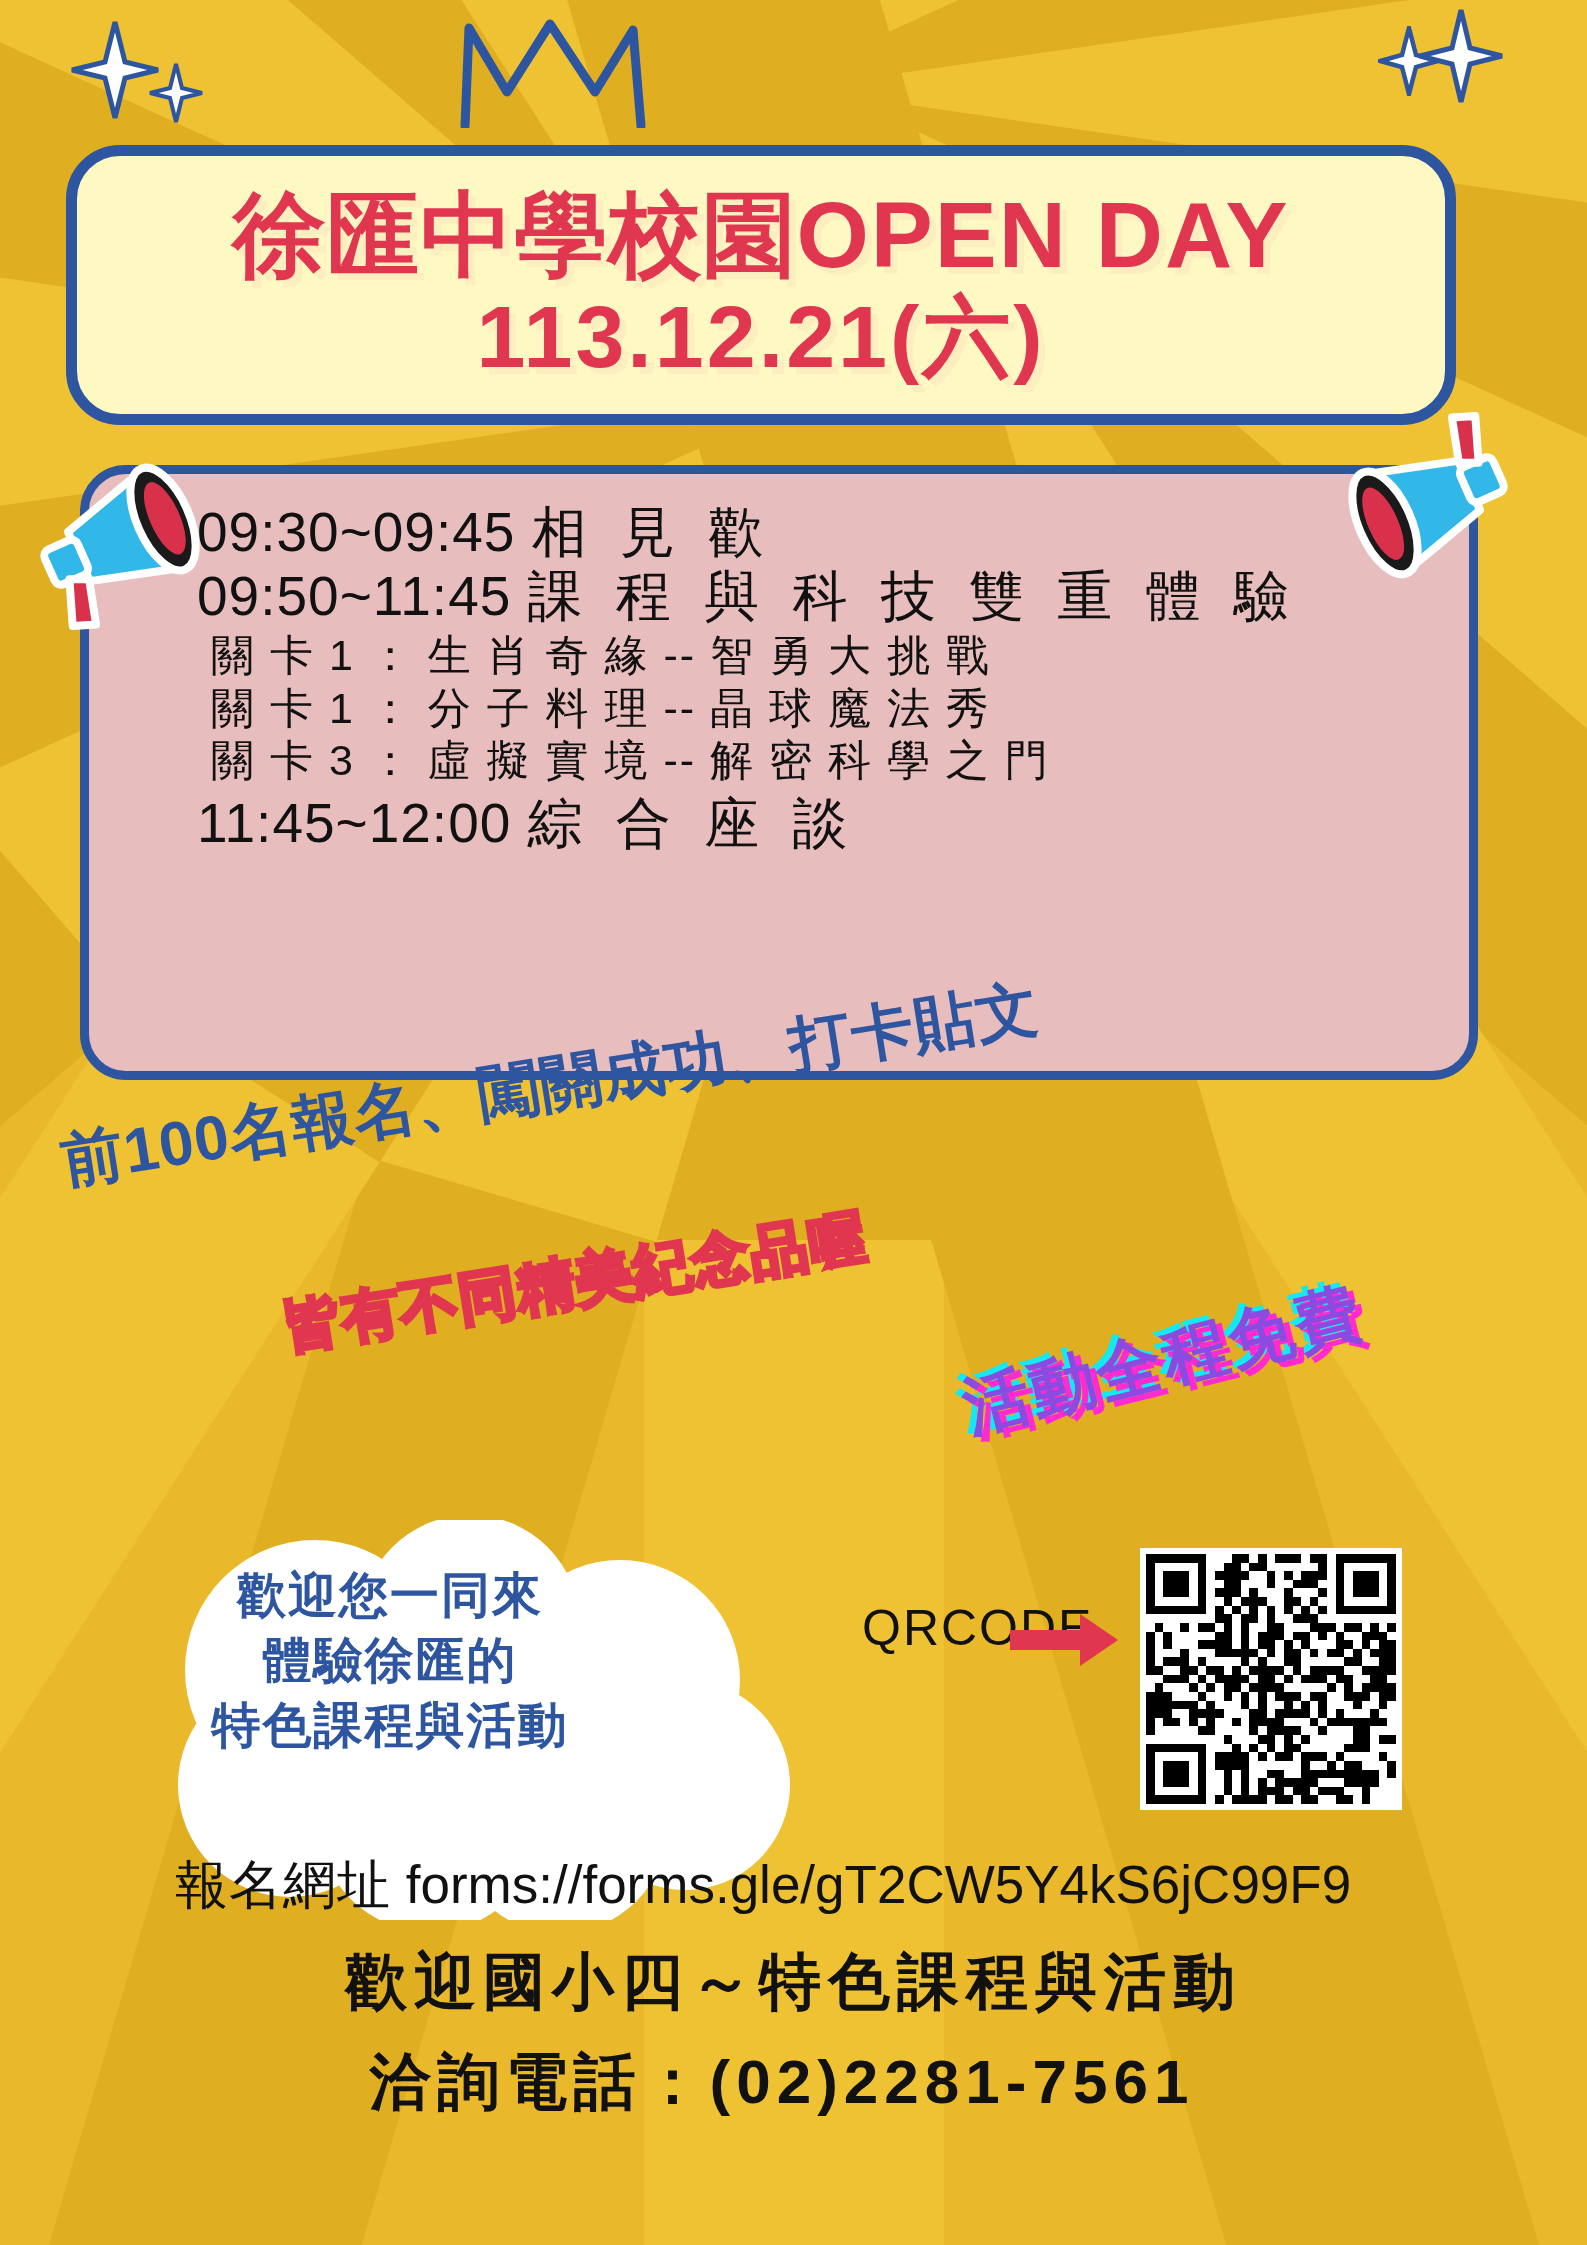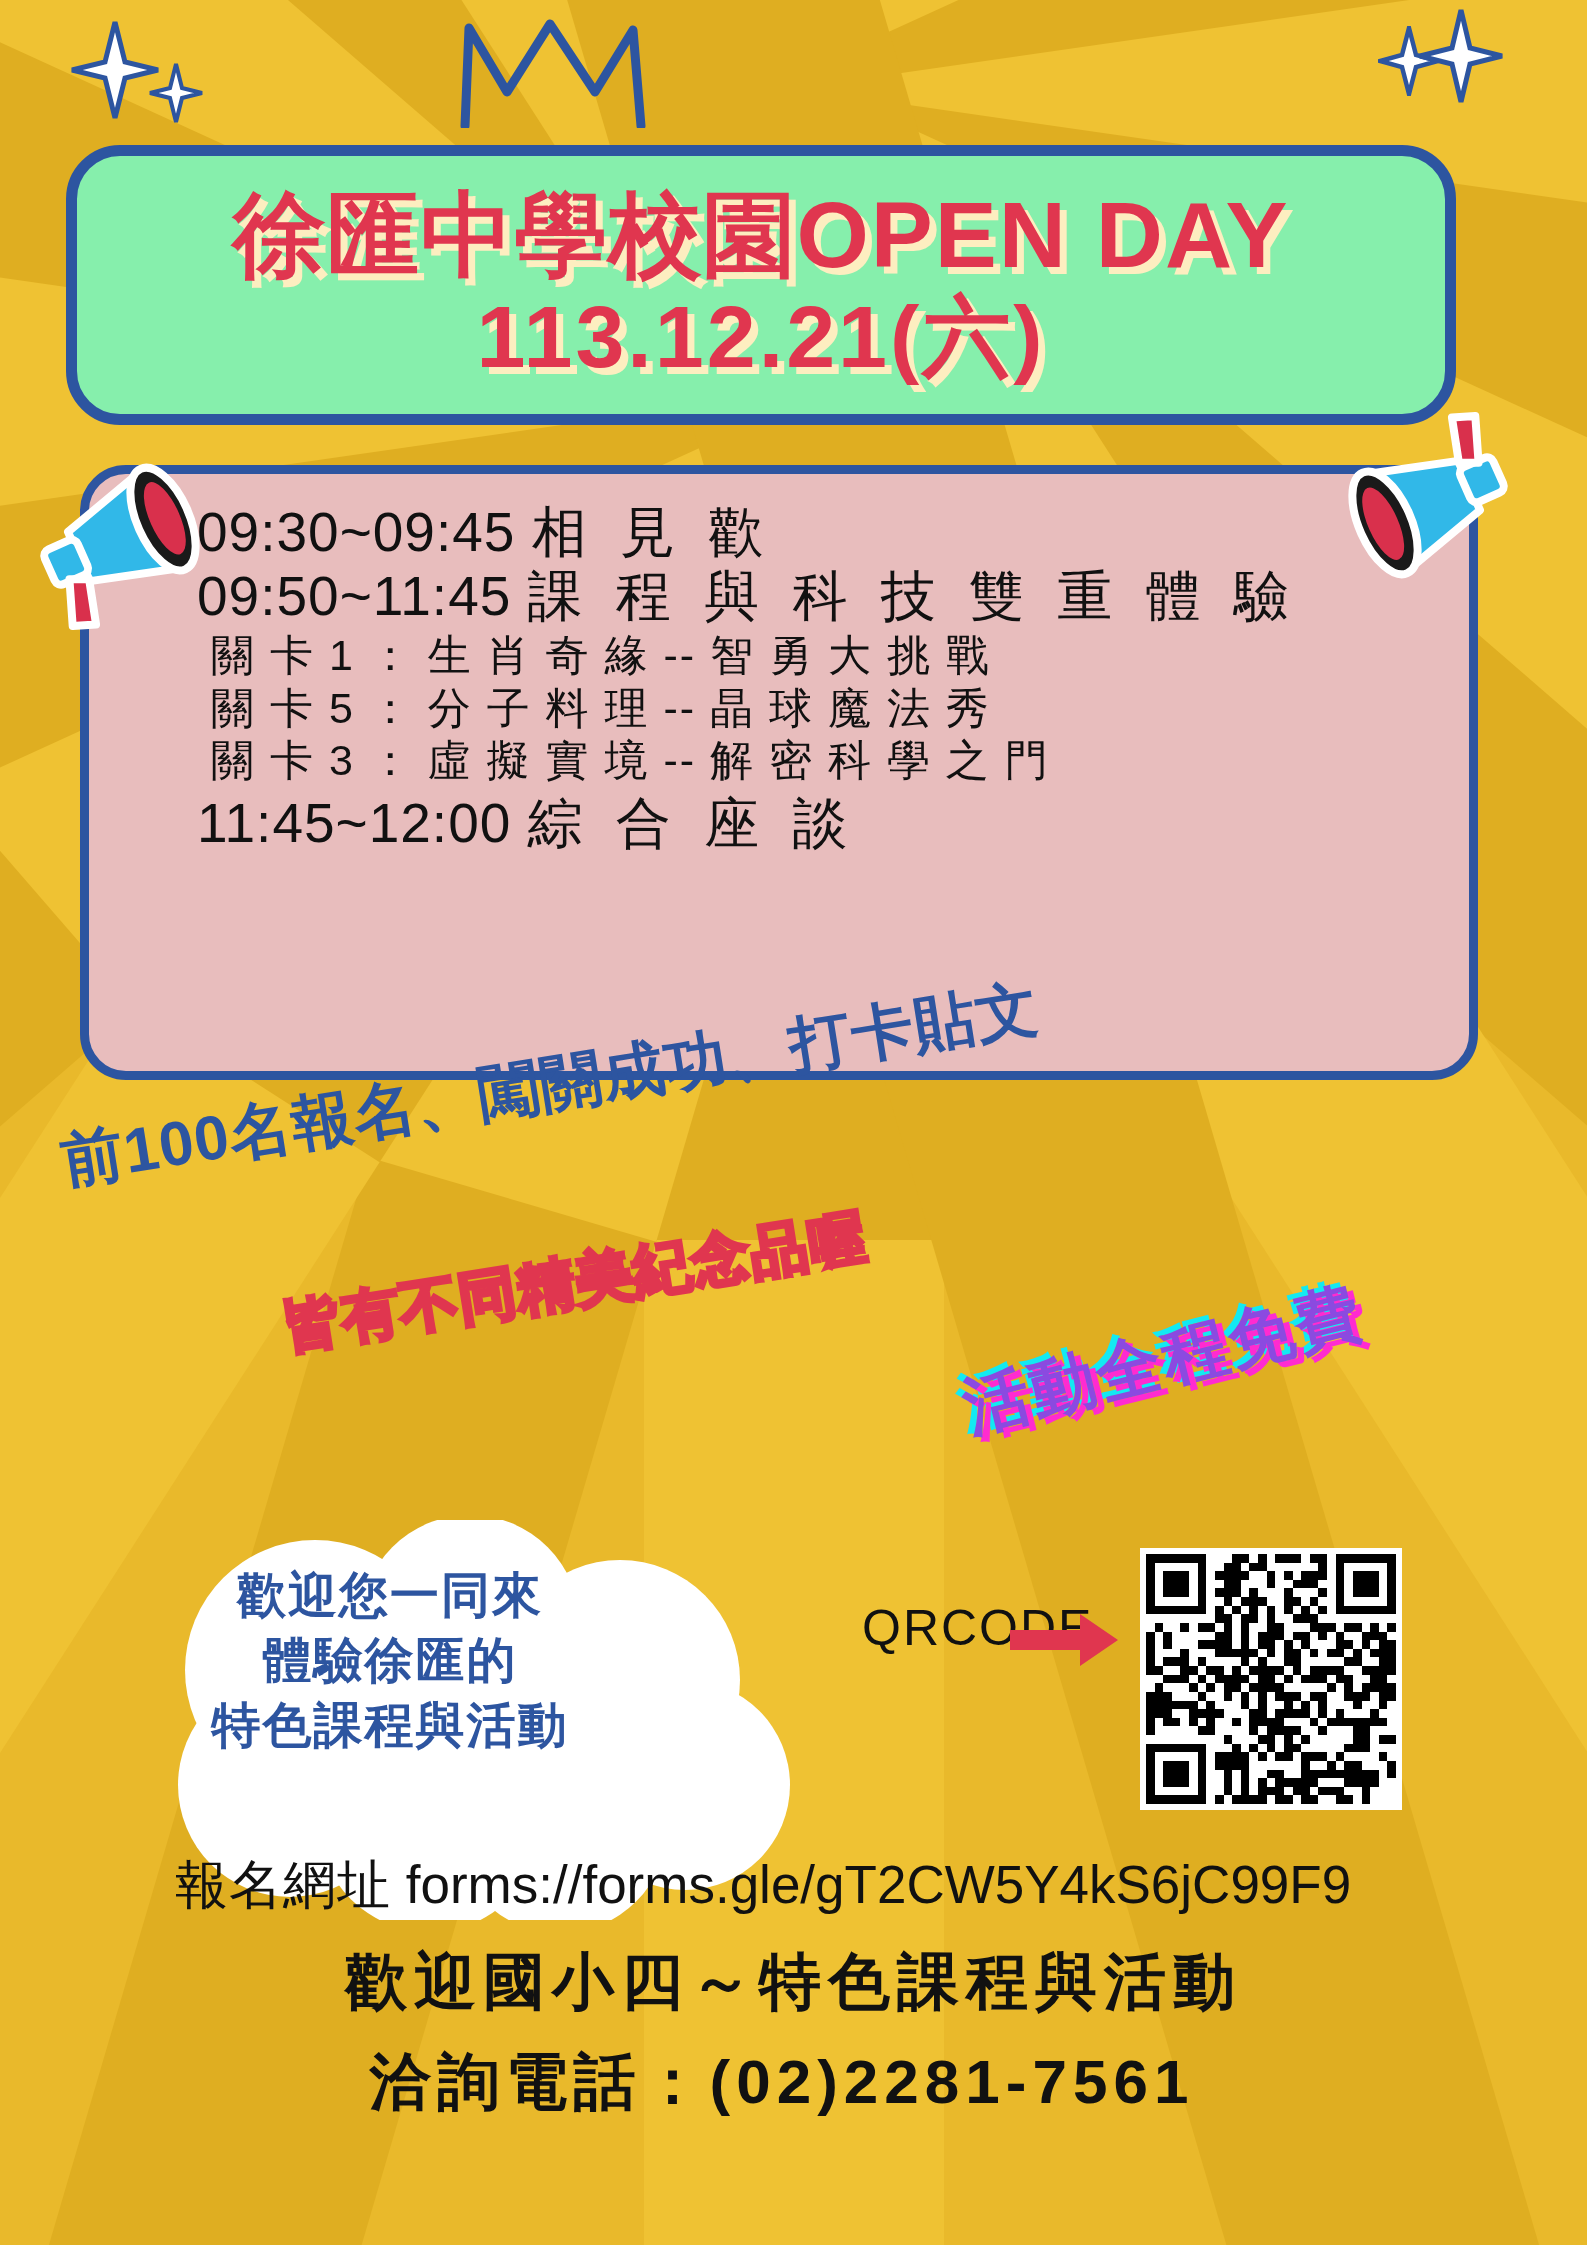--- a/index.html
+++ b/index.html
@@ -18,21 +18,21 @@
   .base-wash{position:absolute;inset:0;background:#e9b92b;z-index:0;}
 
   
   .spark{position:absolute;z-index:3;}
   .spark svg{display:block;}
   .crown{position:absolute;z-index:3;left:455px;top:18px;}
 
   
   .title-card{
     position:absolute;left:66px;top:145px;width:1390px;height:280px;
-    background:#86efac;border:11px solid #2d55a0;border-radius:54px;z-index:5;
+    background:#fef9c3;border:11px solid #2d55a0;border-radius:54px;z-index:5;
     display:flex;flex-direction:column;align-items:center;justify-content:center;
     box-sizing:border-box;
   }
   .title-main{
     font-size:93px;font-weight:bold;color:#e0364f;letter-spacing:1px;
     line-height:1.05;white-space:nowrap;
     text-shadow:7px 7px 0 #fdeec0;
   }
   .title-main .en{font-family:"Liberation Sans",sans-serif;letter-spacing:2px;}
   .title-date{
@@ -205,21 +205,21 @@
 <div class="sched-card">
   <div class="sched-line">
     <span>09:30~09:45</span>
     <span class="cn">相 見 歡</span>
   </div>
   <div class="sched-line">
     <span>09:50~11:45</span>
     <span class="cn">課 程 與 科 技 雙 重 體 驗</span>
   </div>
   <div class="sched-sub">關 卡 1 ： 生 肖 奇 緣 -- 智 勇 大 挑 戰</div>
-  <div class="sched-sub">關 卡 5 ： 分 子 料 理 -- 晶 球 魔 法 秀</div>
+  <div class="sched-sub">關 卡 1 ： 分 子 料 理 -- 晶 球 魔 法 秀</div>
   <div class="sched-sub">關 卡 3 ： 虛 擬 實 境 -- 解 密 科 學 之 門</div>
   <div class="sched-line" style="margin-top:4px;">
     <span>11:45~12:00</span>
     <span class="cn">綜 合 座 談</span>
   </div>
 </div>
 
 <div class="promo1">前100名報名、闖關成功、打卡貼文</div>
 <div class="promo2">皆有不同精美紀念品喔</div>
 <div class="promo3">活動全程免費</div>

